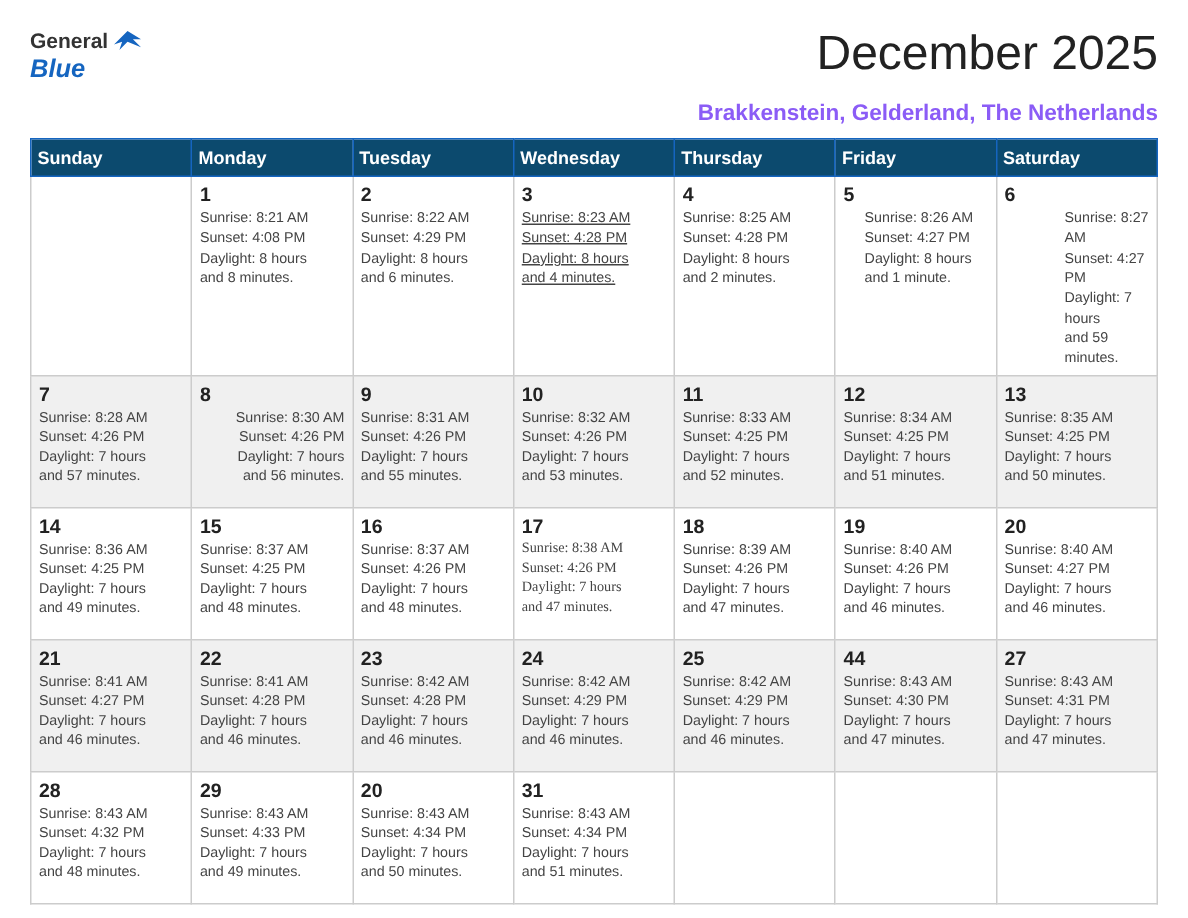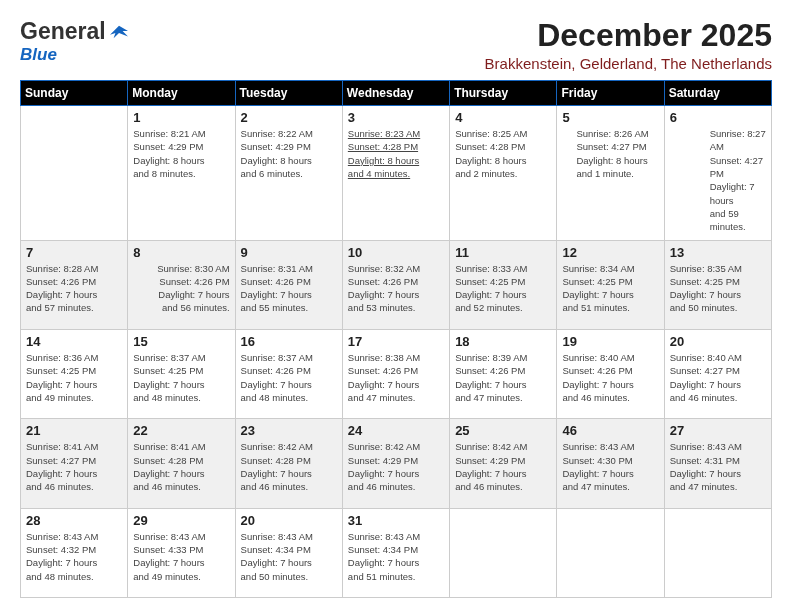--- a/index.html
+++ b/index.html
@@ -27,58 +27,59 @@
       display: flex;
       flex-direction: column;
       align-items: flex-start;
     }
     .logo-text {
       display: flex;
       align-items: center;
       gap: 2px;
     }
     .logo-general {
-      font-size: 23px;
+      font-size: 14px;
       font-weight: bold;
       color: #333;
     }
     .logo-blue {
       font-size: 17px;
       font-weight: bold;
       color: #1565c0;
       font-style: italic;
     }
     .logo-icon {
       width: 18px;
       height: 18px;
       margin-left: 2px;
     }
     .title-block {
       text-align: right;
     }
     .month-year {
       font-size: 32px;
-      font-weight: bold;
+      font-weight: normal;
       color: #222;
       line-height: 1.1;
     }
     .location {
       font-size: 15px;
-      color: #7f1d1d;
-      margin-top: 2px;
+      color: #8b5cf6;
+      margin-top: 14px;
+      font-weight: bold;
     }
     .calendar {
       flex: 1;
       border: 1px solid #ccc;
       border-collapse: collapse;
       width: 100%;
       table-layout: fixed;
     }
     .calendar th {
-      background: #000000;
+      background: #0c4a6e;
       color: #fff;
       font-size: 12px;
       font-weight: bold;
       padding: 5px 4px;
       text-align: left;
       border: 1px solid #1565c0;
     }
     .calendar td {
       border: 1px solid #ccc;
       vertical-align: top;
@@ -141,21 +142,21 @@
           <th>Friday</th>
           <th>Saturday</th>
         </tr>
     </thead>
     <tbody id="calendar-body">
     <tr class="row-white">
           <td class="empty-cell"></td>
           <td>
             <span class="day-number">1</span>
             <div class="day-info" style="white-space: pre-line;">Sunrise: 8:21 AM
-Sunset: 4:29 PM
+Sunset: 4:08 PM
 Daylight: 8 hours
 and 8 minutes.</div>
           </td>
           <td>
             <span class="day-number">2</span>
             <div class="day-info" style="white-space: pre-line;">Sunrise: 8:22 AM
 Sunset: 4:29 PM
 Daylight: 8 hours
 and 6 minutes.</div>
           </td>
@@ -256,21 +257,21 @@
           </td>
           <td>
             <span class="day-number">16</span>
             <div class="day-info" style="white-space: pre-line;">Sunrise: 8:37 AM
 Sunset: 4:26 PM
 Daylight: 7 hours
 and 48 minutes.</div>
           </td>
           <td>
             <span class="day-number">17</span>
-            <div class="day-info" style="white-space: pre-line;">Sunrise: 8:38 AM
+            <div class="day-info" style="white-space: pre-line; font-family: Liberation Serif, serif;">Sunrise: 8:38 AM
 Sunset: 4:26 PM
 Daylight: 7 hours
 and 47 minutes.</div>
           </td>
           <td>
             <span class="day-number">18</span>
             <div class="day-info" style="white-space: pre-line;">Sunrise: 8:39 AM
 Sunset: 4:26 PM
 Daylight: 7 hours
 and 47 minutes.</div>
@@ -320,21 +321,21 @@
 and 46 minutes.</div>
           </td>
           <td>
             <span class="day-number">25</span>
             <div class="day-info" style="white-space: pre-line;">Sunrise: 8:42 AM
 Sunset: 4:29 PM
 Daylight: 7 hours
 and 46 minutes.</div>
           </td>
           <td>
-            <span class="day-number">46</span>
+            <span class="day-number">44</span>
             <div class="day-info" style="white-space: pre-line;">Sunrise: 8:43 AM
 Sunset: 4:30 PM
 Daylight: 7 hours
 and 47 minutes.</div>
           </td>
           <td>
             <span class="day-number">27</span>
             <div class="day-info" style="white-space: pre-line;">Sunrise: 8:43 AM
 Sunset: 4:31 PM
 Daylight: 7 hours

